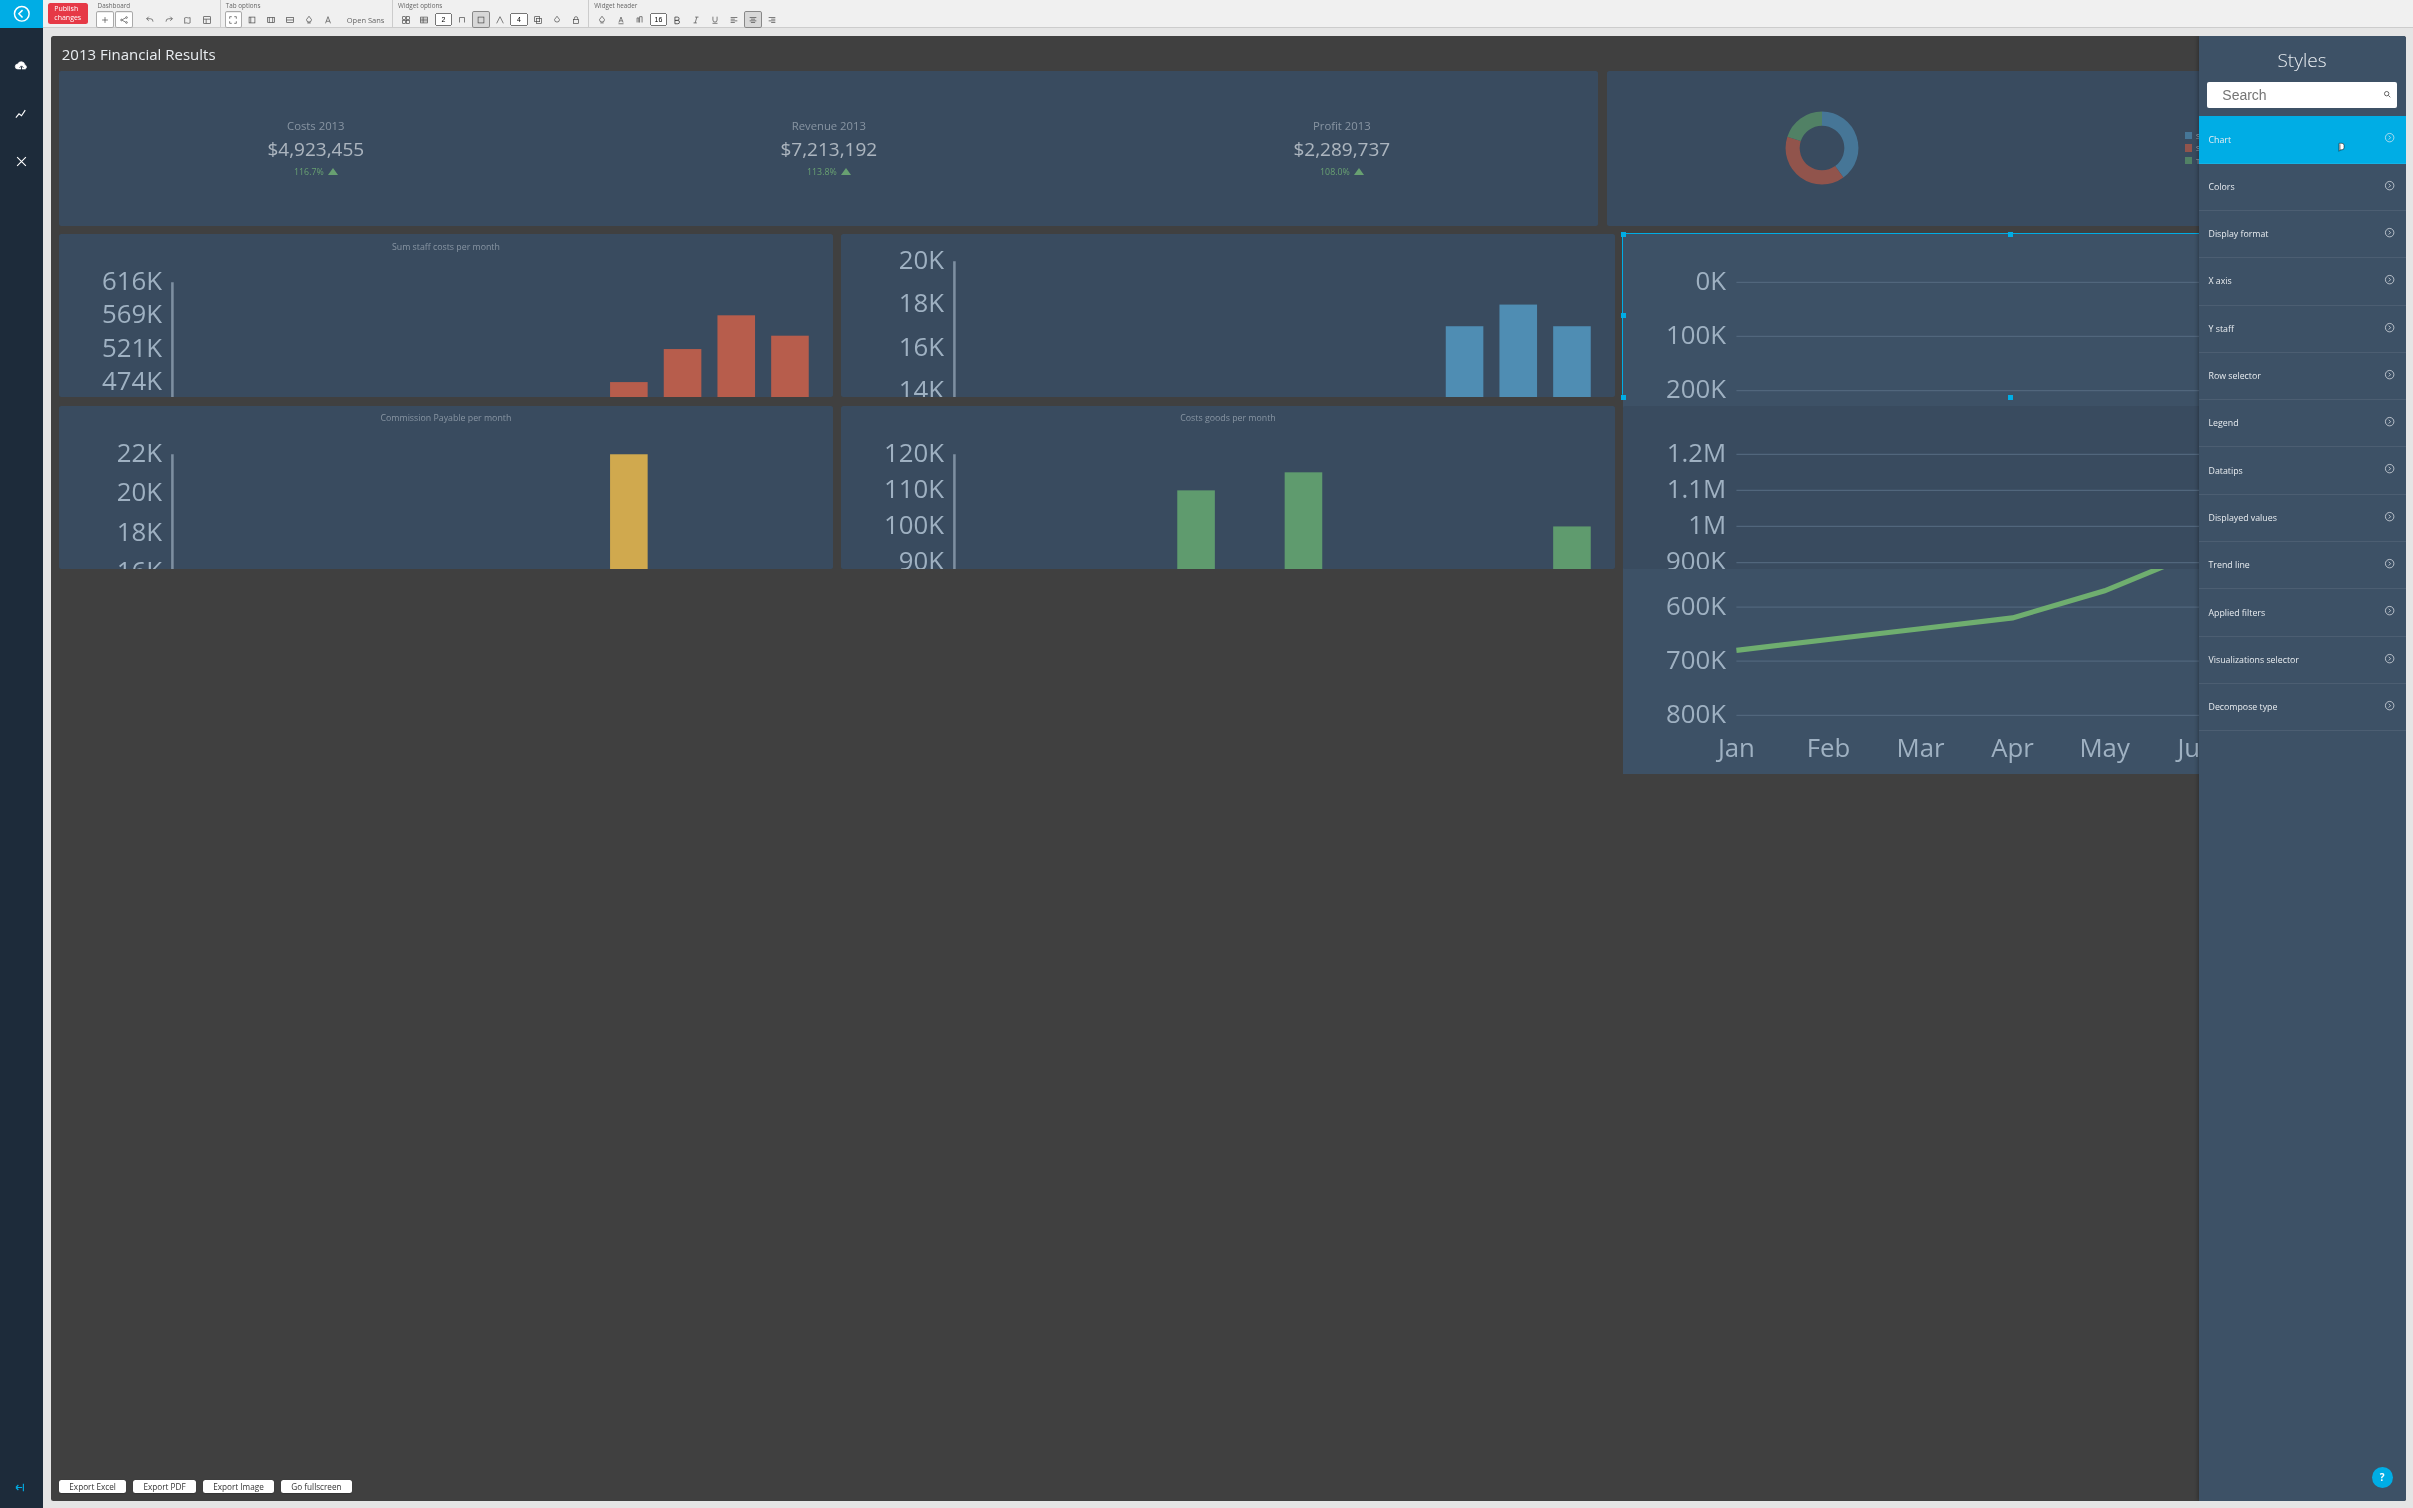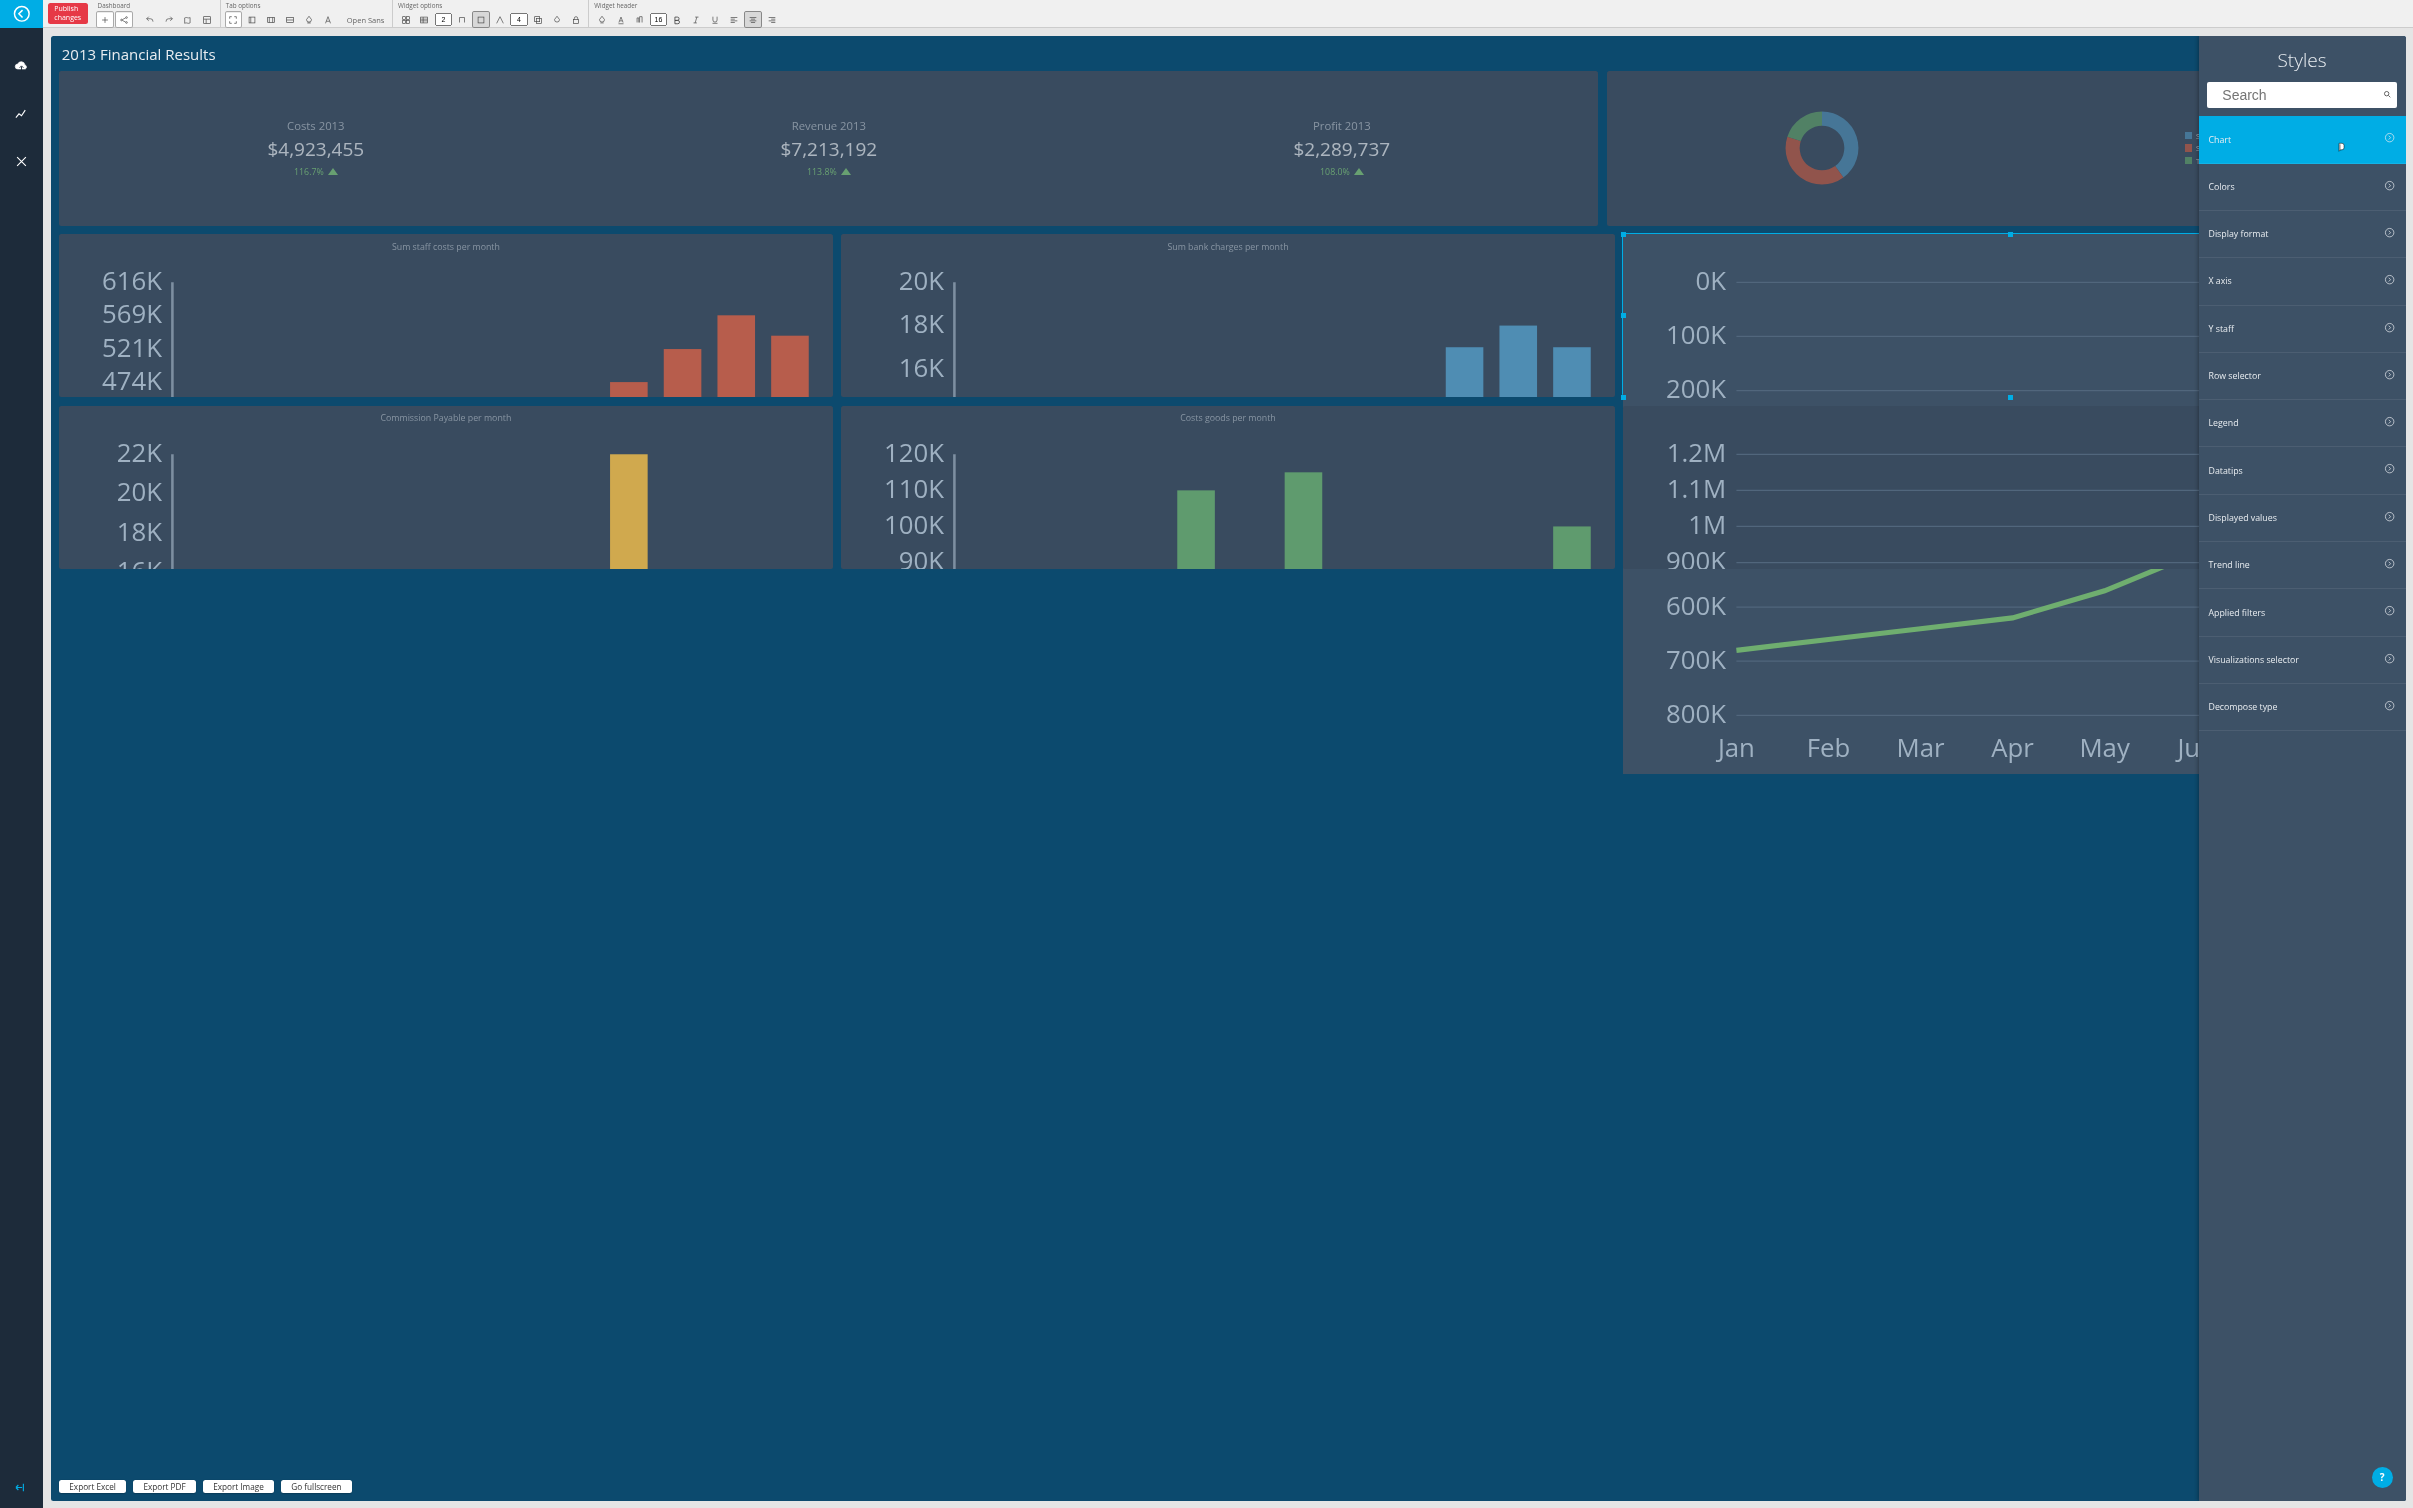--- a/index.html
+++ b/index.html
@@ -25,21 +25,21 @@
   .tool-group .row { display:flex; align-items:center; gap:1.3px; flex:1; }
   .tool-btn { width:17.6px; height:17.6px; display:flex; align-items:center; justify-content:center; border-radius:1.9px; cursor:pointer; }
   .tool-btn.boxed { border:0.6px solid #aaa; box-shadow:0 0.6px 0.6px rgba(0,0,0,.15) inset; background:#fff; }
   .tool-btn.active { border:0.6px solid #888; background:#d8d8d8; }
   .tool-btn svg { width:10px; height:10px; stroke:#444; fill:none; stroke-width:1.6; }
   .tool-num { width:17.6px; height:12.6px; font-size:7px; text-align:center; }
   .tool-text { font-size:7.5px; color:#666; padding:0 3.8px; }
 
   
   .canvas-wrap { flex:1; background:#e5e5e5; display:flex; flex-direction:column; padding:7.5px; gap:0; overflow:auto; }
-  .dash { background:#0c4a6e; border-radius:2.5px; flex:1; display:flex; flex-direction:column; position:relative; overflow:hidden; }
+  .dash { background:#404040; border-radius:2.5px; flex:1; display:flex; flex-direction:column; position:relative; overflow:hidden; }
   .dash-title { color:#e9edf1; font-size:15px; font-weight:400; padding:8.8px 11.3px 6.3px 11.3px; }
   .grid { flex:1; display:flex; flex-direction:column; gap:8.8px; padding:0 8.8px 8.8px 8.8px; }
   .row1 { display:flex; gap:8.8px; height:155px; }
   .rowX { display:flex; gap:8.8px; height:163px; }
 
   .widget { background:#3d5166; border-radius:2.5px; position:relative; overflow:hidden; }
   .overlay { position:absolute; inset:0; background:rgba(47,62,80,.28); pointer-events:none; }
   .kpi-wrap { flex:2; display:flex; align-items:center; justify-content:space-around; }
   .kpi { text-align:center; color:#c7d0da; }
   .kpi .t { font-size:11.3px; color:#aab6c2; margin-bottom:2.5px; }
@@ -415,21 +415,20 @@
                   <rect x="234.625" y="35.90909090909091" width="14.583333333333332" height="142.0909090909091" fill="#b75d4c"></rect>
                   <text x="241.91666666666666" y="194" text-anchor="middle" class="axis-text">Oct</text>
                   <rect x="255.45833333333331" y="22.818181818181813" width="14.583333333333332" height="155.1818181818182" fill="#b75d4c"></rect>
                   <text x="262.75" y="194" text-anchor="middle" class="axis-text">Nov</text>
                   <rect x="276.29166666666663" y="30.72727272727272" width="14.583333333333332" height="147.27272727272728" fill="#b75d4c"></rect>
                   <text x="283.5833333333333" y="194" text-anchor="middle" class="axis-text">Dec</text>
                 </svg></div>
           </div>
           <div class="widget chart-widget">
             <div class="overlay"></div>
-            <div class="chart-title">Sum bank charges per month</div>
             <div class="chart-body"><svg id="svg-c2" viewBox="0 0 300 200">
                   <text x="40" y="181" text-anchor="end" class="axis-text">0K</text>
                   <text x="40" y="164.2" text-anchor="end" class="axis-text">2K</text>
                   <text x="40" y="147.4" text-anchor="end" class="axis-text">4K</text>
                   <text x="40" y="130.6" text-anchor="end" class="axis-text">6K</text>
                   <text x="40" y="113.8" text-anchor="end" class="axis-text">8K</text>
                   <text x="40" y="97" text-anchor="end" class="axis-text">10K</text>
                   <text x="40" y="80.2" text-anchor="end" class="axis-text">12K</text>
                   <text x="40" y="63.400000000000006" text-anchor="end" class="axis-text">14K</text>
                   <text x="40" y="46.599999999999994" text-anchor="end" class="axis-text">16K</text>

